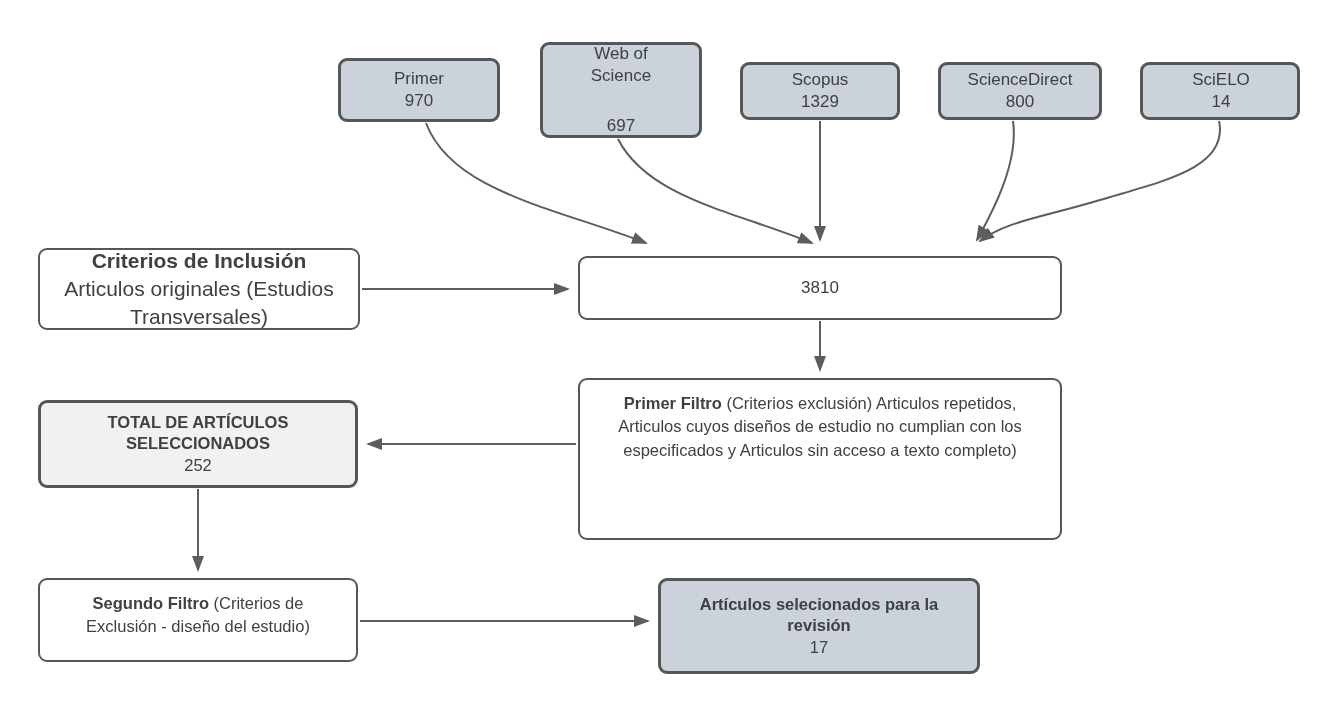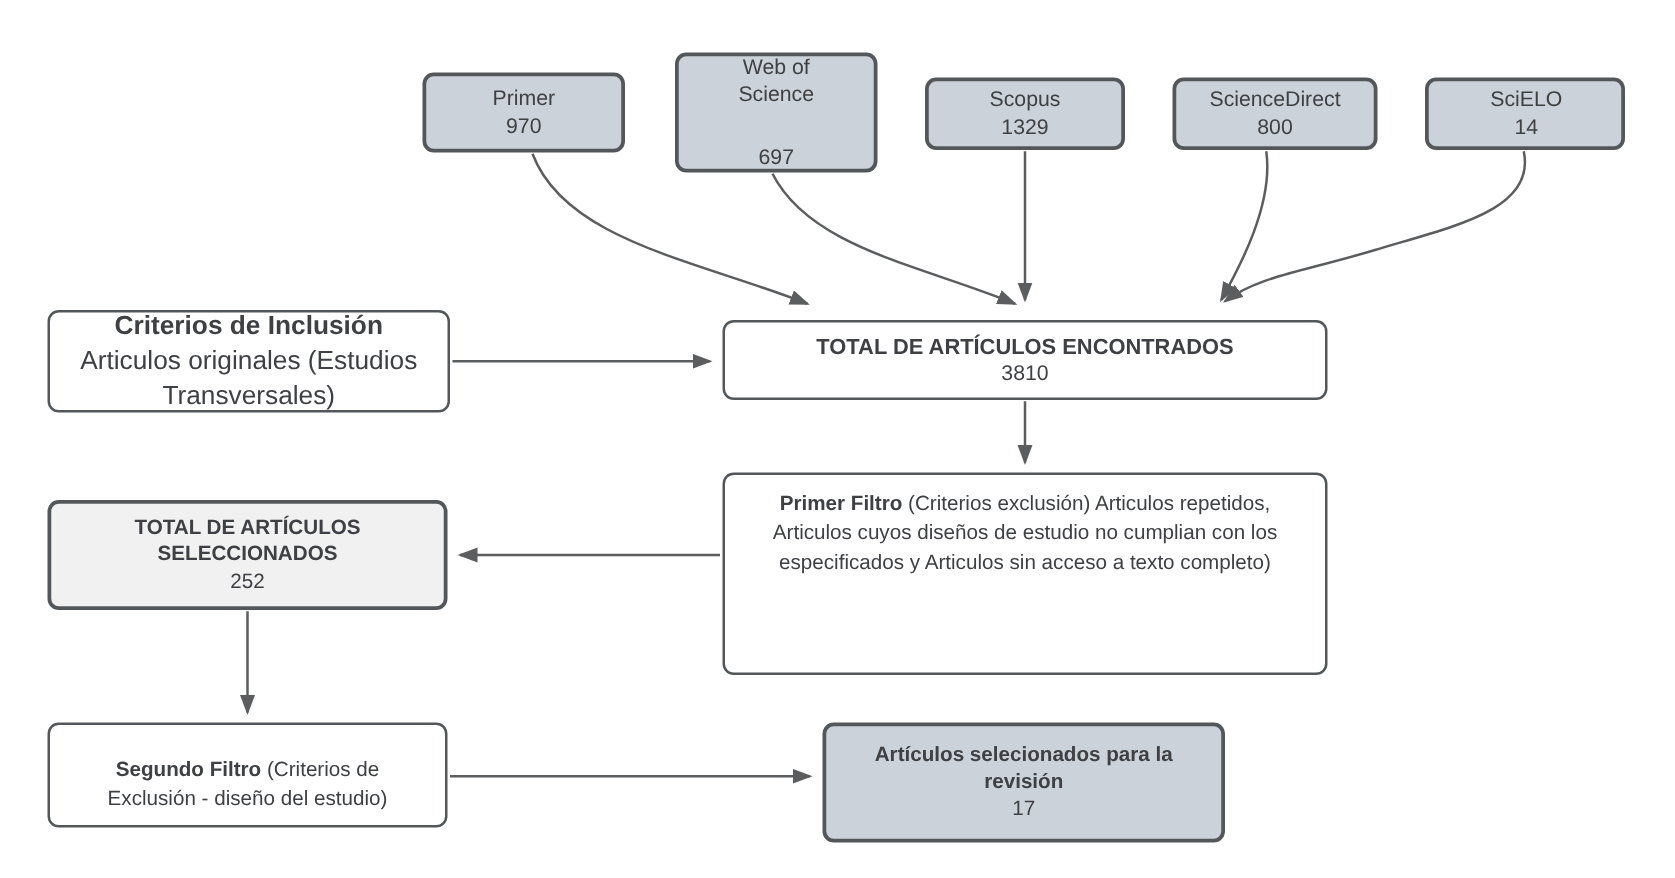--- a/index.html
+++ b/index.html
@@ -59,21 +59,21 @@
   #src-wos .source-name{ max-width:96px; }
   #src-scopus{ left:740px; top:62px;  width:160px; height:58px; }
   #src-sciencedirect{ left:938px; top:62px; width:164px; height:58px; }
   #src-scielo{ left:1140px; top:62px; width:160px; height:58px;padding-left:12px; }
 
   #box-criterios{ left:38px;  top:248px; width:322px; height:82px; font-size:21px; line-height:1.32; }
   #box-encontrados{ left:578px; top:256px; width:484px; height:64px; font-size:17px; }
   #box-encontrados .box-title{ font-size:17.5px; }
   #box-primer{ left:578px; top:378px; width:484px; height:162px; font-size:16.5px; line-height:1.42; display:block; padding:12px 14px; }
   #box-seleccionados{ left:38px; top:400px; width:320px; height:88px; font-size:16.5px; }
-  #box-segundo{ left:38px; top:578px; width:320px; height:84px; font-size:16.5px; line-height:1.4; display:block; padding:25px 18px; }
+  #box-segundo{ left:38px; top:578px; width:320px; height:84px; font-size:16.5px; line-height:1.4; display:block; padding:12px 18px; }
   #box-articulos{ left:658px; top:578px; width:322px; height:96px; font-size:16.5px; }
 
   .box-title{ font-weight:bold; }
   .box-body{ font-weight:normal; }
   .box-count{ font-weight:normal; }
 </style>
 </head>
 <body>
 
 <div class="canvas">
@@ -116,21 +116,20 @@
     <div class="source-name">SciELO</div>
     <div class="source-count">14</div>
   </div>
 
   <div class="box fill-white" id="box-criterios">
     <div class="box-title">Criterios de Inclusión</div>
     <div class="box-body">Articulos originales (Estudios Transversales)</div>
   </div>
 
   <div class="box fill-white" id="box-encontrados">
-    <div class="box-title">TOTAL DE ARTÍCULOS ENCONTRADOS</div>
     <div class="box-count">3810</div>
   </div>
 
   <div class="box fill-white" id="box-primer"><span class="box-title">Primer Filtro</span><span class="box-body"> (Criterios exclusión) Articulos repetidos, Articulos cuyos diseños de estudio no cumplian con los especificados y Articulos sin acceso a texto completo)</span></div>
 
   <div class="box fill-light" id="box-seleccionados">
     <div class="box-title">TOTAL DE ARTÍCULOS SELECCIONADOS</div>
     <div class="box-count">252</div>
   </div>
 

